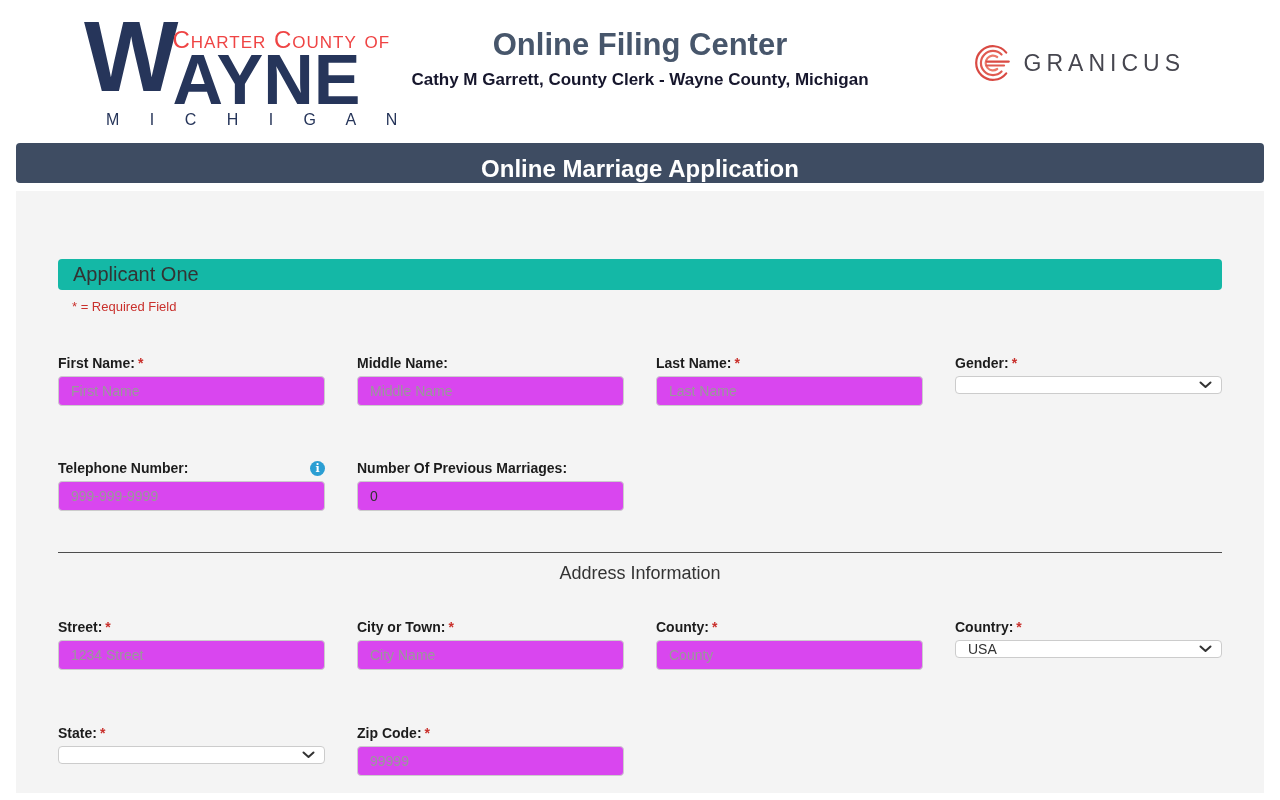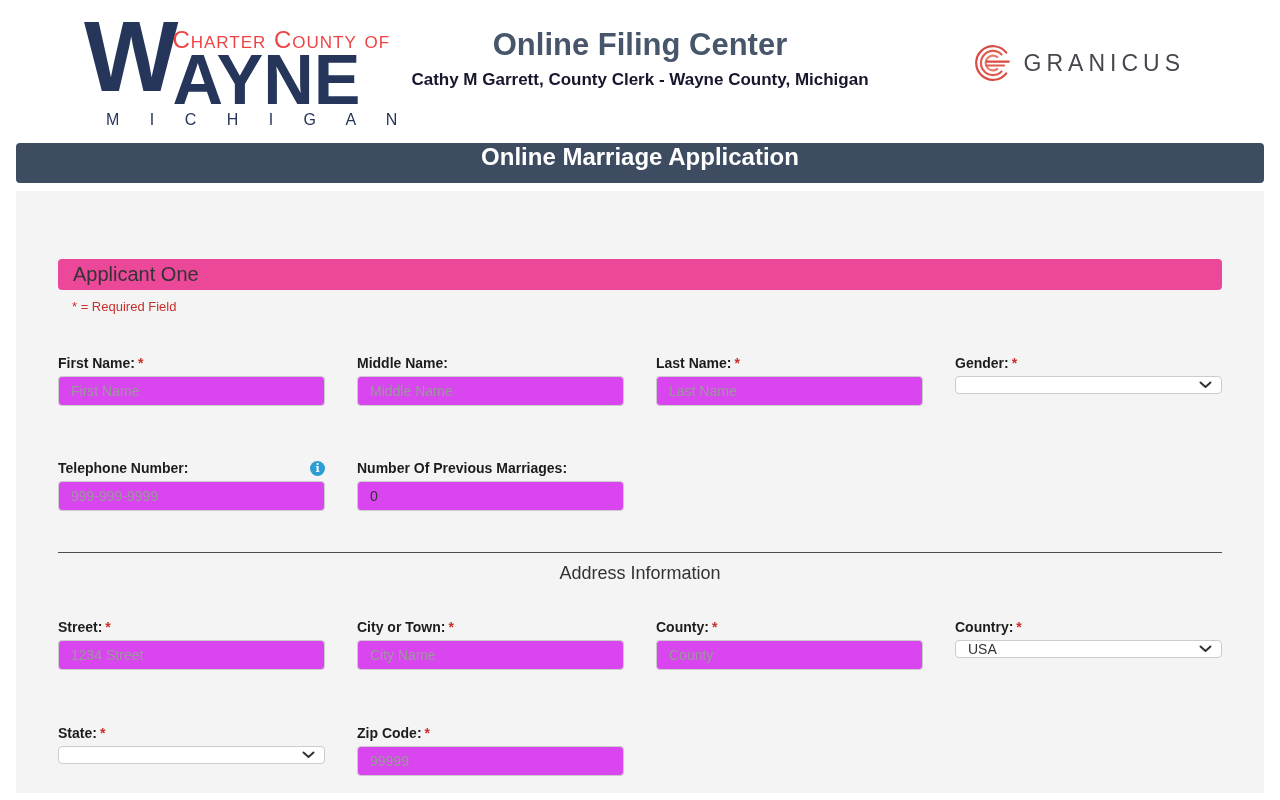--- a/index.html
+++ b/index.html
@@ -20,27 +20,27 @@
 
   .header-center { position:absolute; left:0; right:0; top:26px; text-align:center; }
   .site-title { font-size:31px; font-weight:600; color:#47566b; line-height:1.2; }
   .site-subtitle { font-size:17px; font-weight:700; color:#16162c; margin-top:7px; }
 
   .granicus { position:absolute; right:95px; top:42px; display:flex; align-items:center; }
   .granicus-text { font-size:23px; font-weight:400; color:#46464f; letter-spacing:5px; margin-left:10px; }
 
   
   .banner { margin:12px 16px 0; height:40px; background:#3e4c62; border-radius:4px;
-    display:flex; align-items:flex-start; justify-content:center; }
+    display:flex; align-items:flex-end; justify-content:center; }
   .banner-title { color:#ffffff; font-size:24px; font-weight:600; }
 
   
   .panel { margin:8px 16px 0; background:#f4f4f4; padding:68px 42px 30px; height:602px; }
 
-  .section-bar { background:#ec4899; border-radius:4px; height:31px; display:flex;
+  .section-bar { background:#14b8a6; border-radius:4px; height:31px; display:flex;
     align-items:center; padding-left:15px; }
   .section-bar-title { font-size:20px; color:#333333; }
 
   .required-note { margin:9px 0 0 14px; font-size:13px; color:#c9302c; }
 
   .row { display:grid; grid-template-columns:repeat(4, 1fr); column-gap:32px; }
   .row-1 { margin-top:40px; }
   .row-2 { margin-top:53px; }
   .row-3 { margin-top:34px; }
   .row-4 { margin-top:54px; }

